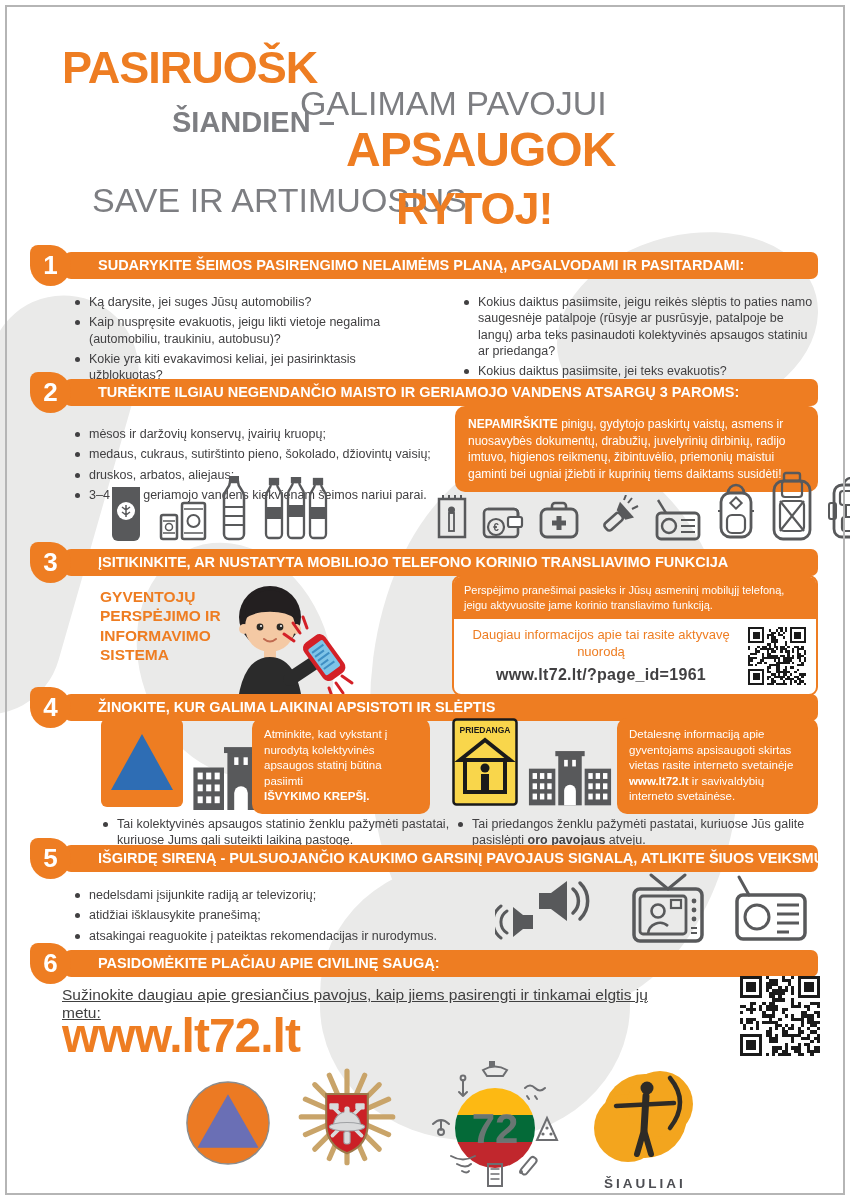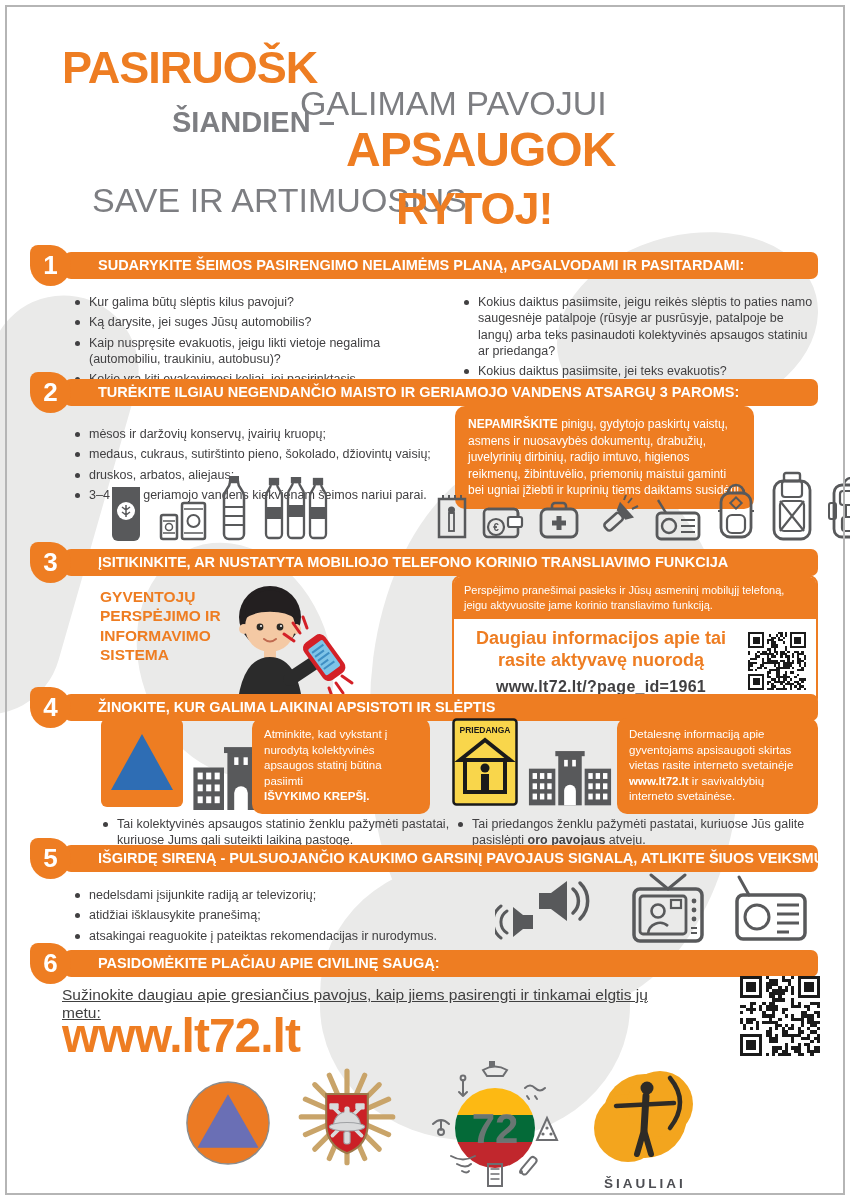--- a/index.html
+++ b/index.html
@@ -37,21 +37,21 @@
   
   .syslabel{position:absolute;left:100px;top:38px;width:155px;color:#ee7d22;
             font-weight:bold;font-size:15.5px;line-height:1.25;}
   .cartoon{position:absolute;left:178px;top:26px;}
   .infobox{position:absolute;left:452px;top:26px;width:366px;border:2px solid #ee7d22;
            border-radius:9px;background:#fff;box-sizing:border-box;}
   .infostrip{background:#ee7d22;color:#fff;font-size:11px;line-height:1.35;
              padding:6px 10px;border-radius:6px 6px 0 0;}
   .infobody{display:flex;align-items:center;gap:10px;padding:8px 10px 9px 10px;}
   .infoleft{flex:1;text-align:center;}
-  .infomore{color:#ee7d22;font-weight:bold;font-size:18px;line-height:1.25;text-align:center;}
+  .infomore{color:#ee7d22;font-weight:normal;font-size:13px;line-height:1.25;text-align:center;}
   .infourl{color:#414042;font-weight:bold;font-size:16px;margin-top:6px;letter-spacing:.3px;}
   .qr{background:#fff;}
   
   .s4item{position:absolute;}
   .s4note{position:absolute;background:#ee7d22;color:#fff;border-radius:10px;
           font-size:11.5px;line-height:1.35;padding:9px 12px;box-sizing:border-box;}
   .s4bullet{position:absolute;font-size:12.5px;line-height:1.3;padding-left:17px;}
   .s4bullet::before{content:"";position:absolute;left:3px;top:6px;width:5px;height:5px;
                     border-radius:50%;background:#414042;}
   
@@ -88,21 +88,20 @@
     <span class="t-orange" style="left:396px;top:183px;font-size:45px;">RYTOJ!</span>
   </header>
 
   <section class="sec" style="top:252px;">
     <div class="sec-head">
       <div class="badge">1</div>
       <div class="bar">SUDARYKITE ŠEIMOS PASIRENGIMO NELAIMĖMS PLANĄ, APGALVODAMI IR PASITARDAMI:</div>
     </div>
     <div class="cols">
       <ul class="blist">
-          <li>Kur galima būtų slėptis kilus pavojui?</li>
           <li>Ką darysite, jei suges Jūsų automobilis?</li>
           <li>Kaip nuspręsite evakuotis, jeigu likti vietoje negalima (automobiliu, traukiniu, autobusu)?</li>
           <li>Kokie yra kiti evakavimosi keliai, jei pasirinktasis užblokuotas?</li>
         </ul>
       <ul class="blist">
           <li>Kokius daiktus pasiimsite, jeigu reikės slėptis to paties namo saugesnėje patalpoje (rūsyje ar pusrūsyje, patalpoje be langų) arba teks pasinaudoti kolektyvinės apsaugos statiniu ar priedanga?</li>
           <li>Kokius daiktus pasiimsite, jei teks evakuotis?</li>
           <li>Kokioje vietoje susitiksite su šeimos nariais įvykus nelaimei?</li>
           <li>Į ką galite kreiptis gresiant pavojui?</li>
         </ul>
@@ -115,21 +114,21 @@
       <div class="bar">TURĖKITE ILGIAU NEGENDANČIO MAISTO IR GERIAMOJO VANDENS ATSARGŲ 3 PAROMS:</div>
     </div>
     <div class="cols" style="margin-right:0;">
       <ul class="blist" style="max-width:370px;margin-top:5px;">
           <li>mėsos ir daržovių konservų, įvairių kruopų;</li>
           <li>medaus, cukraus, sutirštinto pieno, šokolado, džiovintų vaisių;</li>
           <li>druskos, arbatos, aliejaus;</li>
           <li>3–4 litrus geriamojo vandens kiekvienam šeimos nariui parai.</li>
         </ul>
     </div>
-    <aside class="note" style="position:absolute;left:455px;top:27px;width:299px;box-sizing:border-box;">
+    <aside class="note" style="position:absolute;left:455px;top:27px;width:363px;box-sizing:border-box;">
       <b>NEPAMIRŠKITE</b><span> pinigų, gydytojo paskirtų vaistų, asmens ir nuosavybės dokumentų, drabužių, juvelyrinių dirbinių, radijo imtuvo, higienos reikmenų, žibintuvėlio, priemonių maistui gaminti bei ugniai įžiebti ir kuprinių tiems daiktams susidėti!</span>
     </aside>
     <div class="suprow">
       <div class="supL">
         <svg width="40" height="62" viewBox="0 0 40 62">
             <path fill="#58595b" d="M6 8h28v48a6 6 0 0 1-6 6H12a6 6 0 0 1-6-6z"></path>
             <circle cx="20" cy="32" r="9" fill="#fff"></circle>
             <path d="M20 26v12M20 31l-4-3M20 31l4-3M20 36l-4-3M20 36l4-3" stroke="#58595b" stroke-width="1.5" fill="none"></path>
           </svg>
         <svg width="50" height="46" viewBox="0 0 50 46">

